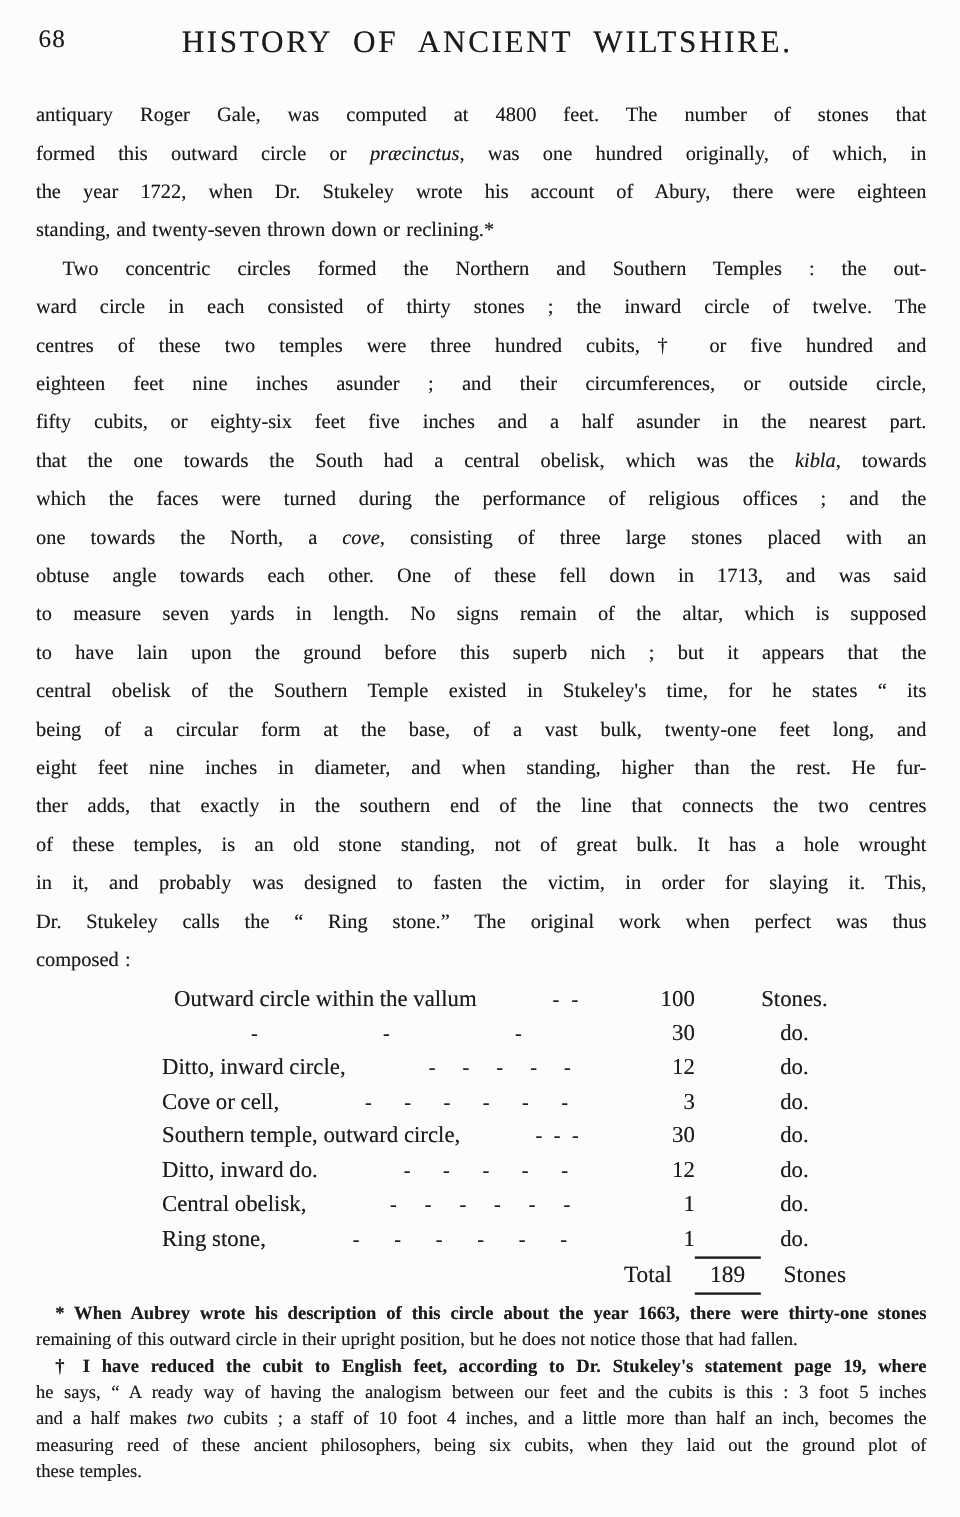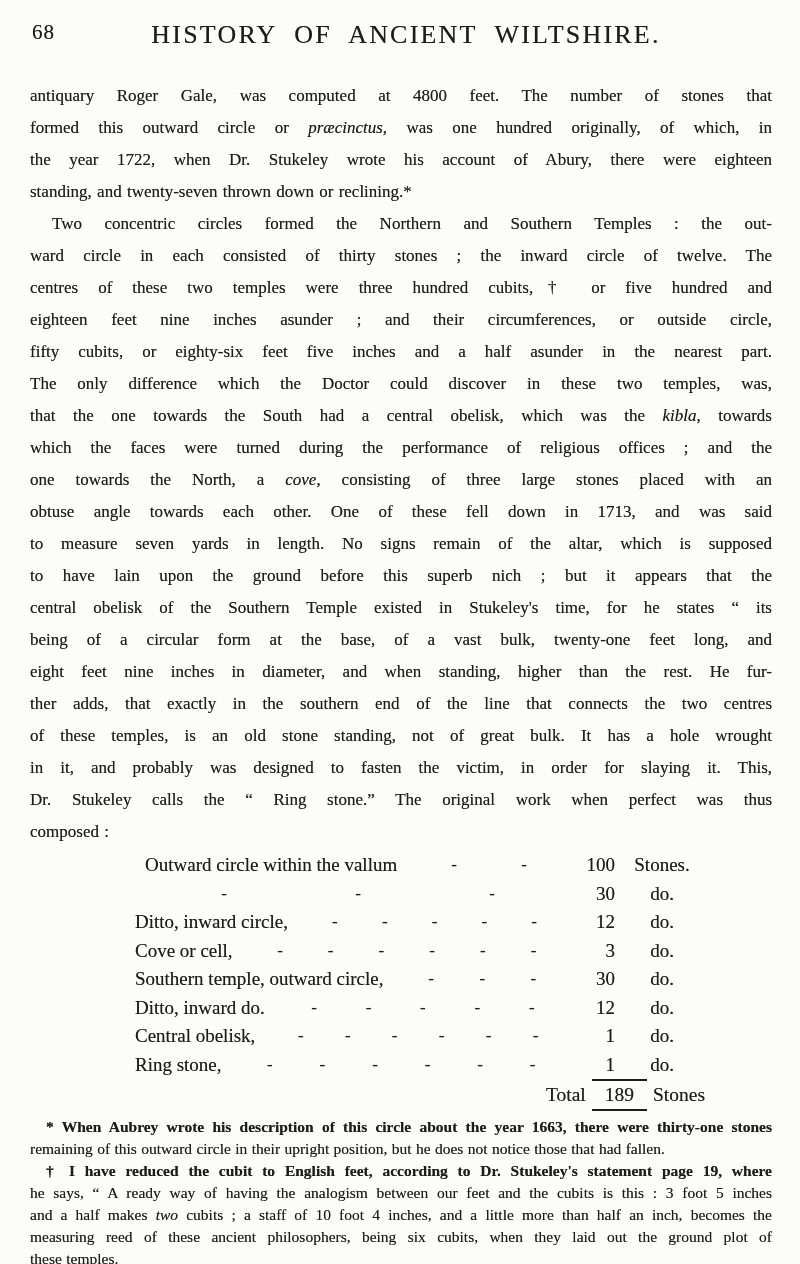--- a/index.html
+++ b/index.html
@@ -39,34 +39,34 @@
     text-align:justify;text-align-last:justify;
     word-spacing:1px;white-space:nowrap;
   }
   .para .tline.last{text-align-last:left;white-space:normal;}
   .para.indent .tline.first{text-indent:22px;}
   
   .stone-table{
     margin:3px 0 0 105px;width:570px;font-size:19px;
   }
   .stone-table .trow{
-    display:flex;align-items:center;line-height:28.5px;height:28.5px;
+    display:flex;align-items:center;line-height:28.5px;height:28.5px;gap:36px;
   }
   .stone-table div.trow:first-of-type{padding-left:10px;}
   .tlabel{white-space:nowrap;}
   .tdashes{
     flex:1;display:flex;justify-content:space-around;align-items:center;
     padding:0 14px 0 22px;font-size:17px;
   }
   .tvalue{width:46px;text-align:right;padding-right:4px;}
   .tunit{width:86px;text-align:center;}
   .total-row{
     width:570px;margin-left:105px;
     display:flex;justify-content:flex-end;align-items:baseline;
-    gap:6px;font-size:19.5px;line-height:28px;height:30px;
+    gap:19px;font-size:19.5px;line-height:28px;height:30px;
   }
   .total-value{
     border-top:2px solid var(--ink);
     border-bottom:2px solid var(--ink);
     padding:0 13px;
   }
   
   .footnotes{margin-top:7px;font-size:15.5px;}
   .fn .tline{
     line-height:22px;height:22px;
@@ -92,21 +92,20 @@
         <div class="tline"><span>formed this outward circle or </span><span style="font-style: italic; font-family: Liberation Serif, serif;">præcinctus</span><span>, was one hundred originally, of which, in</span></div>
         <div class="tline"><span>the year 1722, when Dr. Stukeley wrote his account of Abury, there were eighteen</span></div>
         <div class="tline last"><span>standing, and twenty-seven thrown down or reclining.*</span></div>
       </div>
     <div class="para indent">
         <div class="tline first"><span>Two concentric circles formed the Northern and Southern Temples : the out-</span></div>
         <div class="tline"><span>ward circle in each consisted of thirty stones ; the inward circle of twelve.  The</span></div>
         <div class="tline"><span>centres of these two temples were three hundred cubits,† or five hundred and</span></div>
         <div class="tline"><span>eighteen feet nine inches asunder ; and their circumferences, or outside circle,</span></div>
         <div class="tline"><span>fifty cubits, or eighty-six feet five inches and a half asunder in the nearest part.</span></div>
-        <div class="tline"><span>The only difference which the Doctor could discover in these two temples, was,</span></div>
         <div class="tline"><span>that the one towards the South had a central obelisk, which was the </span><span style="font-style: italic;">kibla</span><span>, towards</span></div>
         <div class="tline"><span>which the faces were turned during the performance of religious offices ; and the</span></div>
         <div class="tline"><span>one towards the North, a </span><span style="font-style: italic;">cove</span><span>, consisting of three large stones placed with an</span></div>
         <div class="tline"><span>obtuse angle towards each other.  One of these fell down in 1713, and was said</span></div>
         <div class="tline"><span>to measure seven yards in length.  No signs remain of the altar, which is supposed</span></div>
         <div class="tline"><span>to have lain upon the ground before this superb nich ; but it appears that the</span></div>
         <div class="tline"><span>central obelisk of the Southern Temple existed in Stukeley's time, for he states “ its</span></div>
         <div class="tline"><span>being of a circular form at the base, of a vast bulk, twenty-one feet long, and</span></div>
         <div class="tline"><span>eight feet nine inches in diameter, and when standing, higher than the rest.  He fur-</span></div>
         <div class="tline"><span>ther adds, that exactly in the southern end of the line that connects the two centres</span></div>

